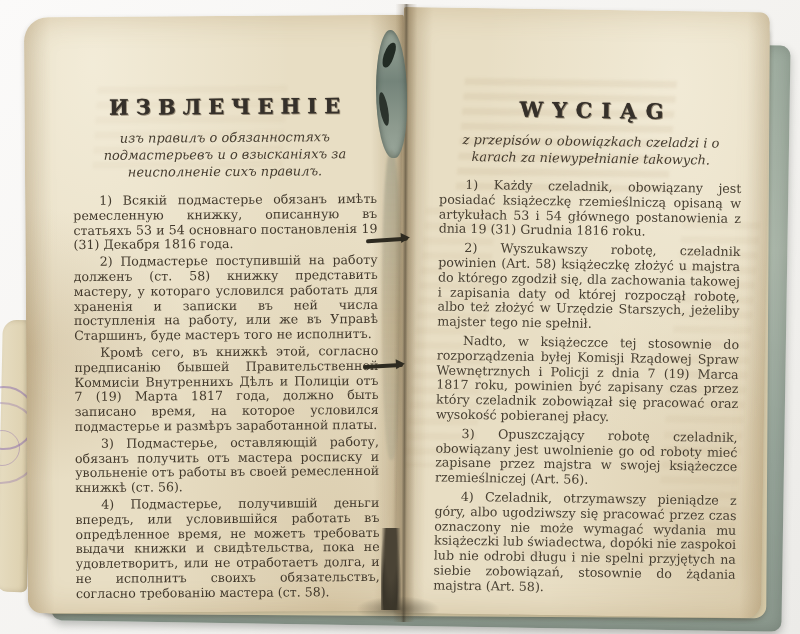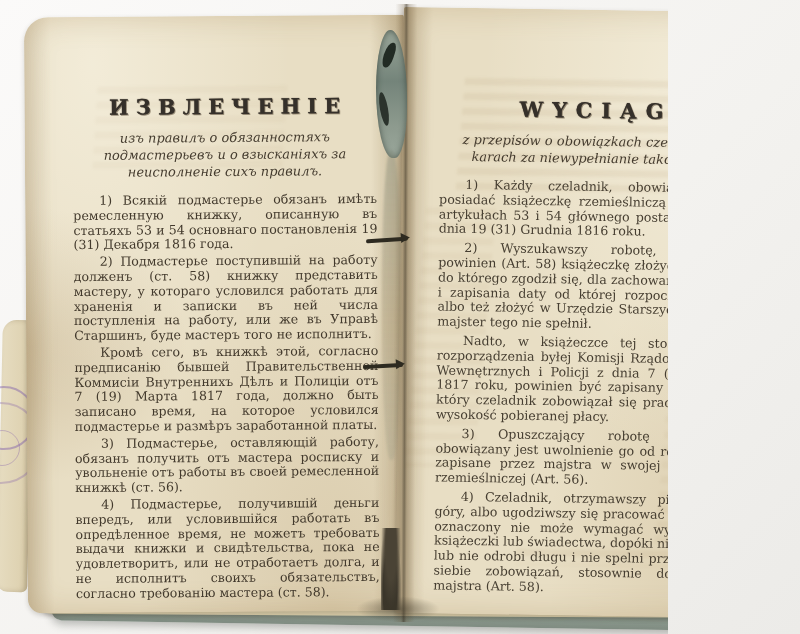--- a/index.html
+++ b/index.html
@@ -1,18 +1,18 @@
 <!DOCTYPE html>
 <html style="--bg: #f4f3f0; --paper: #e8dec4; --cover: #a2aea1; --ink: #3e362a; --stamp: #7d5aaa;"><head>
 <meta charset="utf-8">
 <style>
   html,body{margin:0;padding:0;width:800px;height:634px;overflow:hidden;}
   body{background:linear-gradient(135deg,#fbfaf9 0%,#f3f2ef 60%,#ecebe8 100%);
        font-family:"DejaVu Serif","Liberation Serif",serif;}
-  .scene{position:relative;width:668px;height:634px;overflow:hidden;}
+  .scene{position:relative;width:800px;height:634px;overflow:hidden;}
 
   
   .cover{position:absolute;left:56px;top:40px;width:730px;height:586px;
     background:linear-gradient(180deg,#9dab9e 0%,#aab6a9 35%,#96a499 70%,#8b988d 100%);
     border-radius:10px;transform:rotate(0.9deg);
     box-shadow:0 4px 9px rgba(40,45,40,.30), inset 0 0 14px rgba(50,60,50,.25);}
   
   .understack{position:absolute;left:42px;top:24px;width:726px;height:592px;
     background:linear-gradient(180deg,#e0d5b8,#d6c9a6);
     border-radius:16px 8px 12px 10px;transform:rotate(0.35deg);

